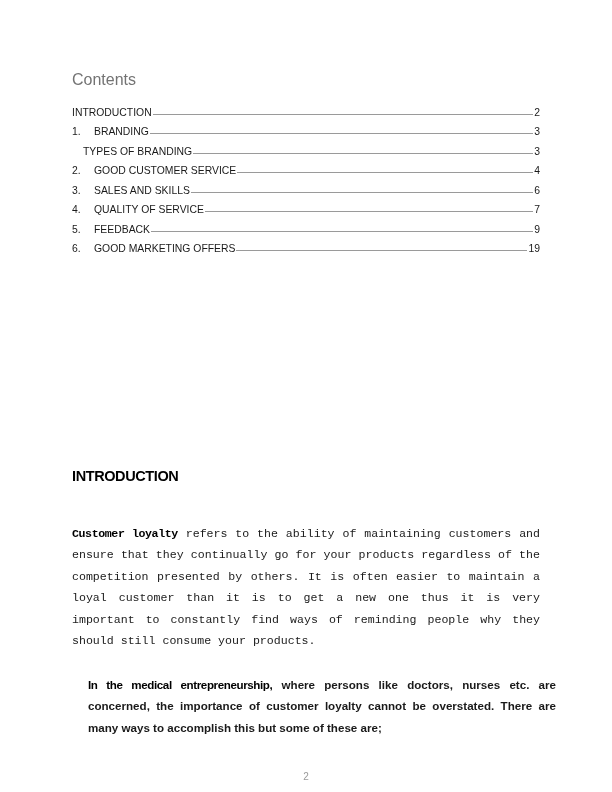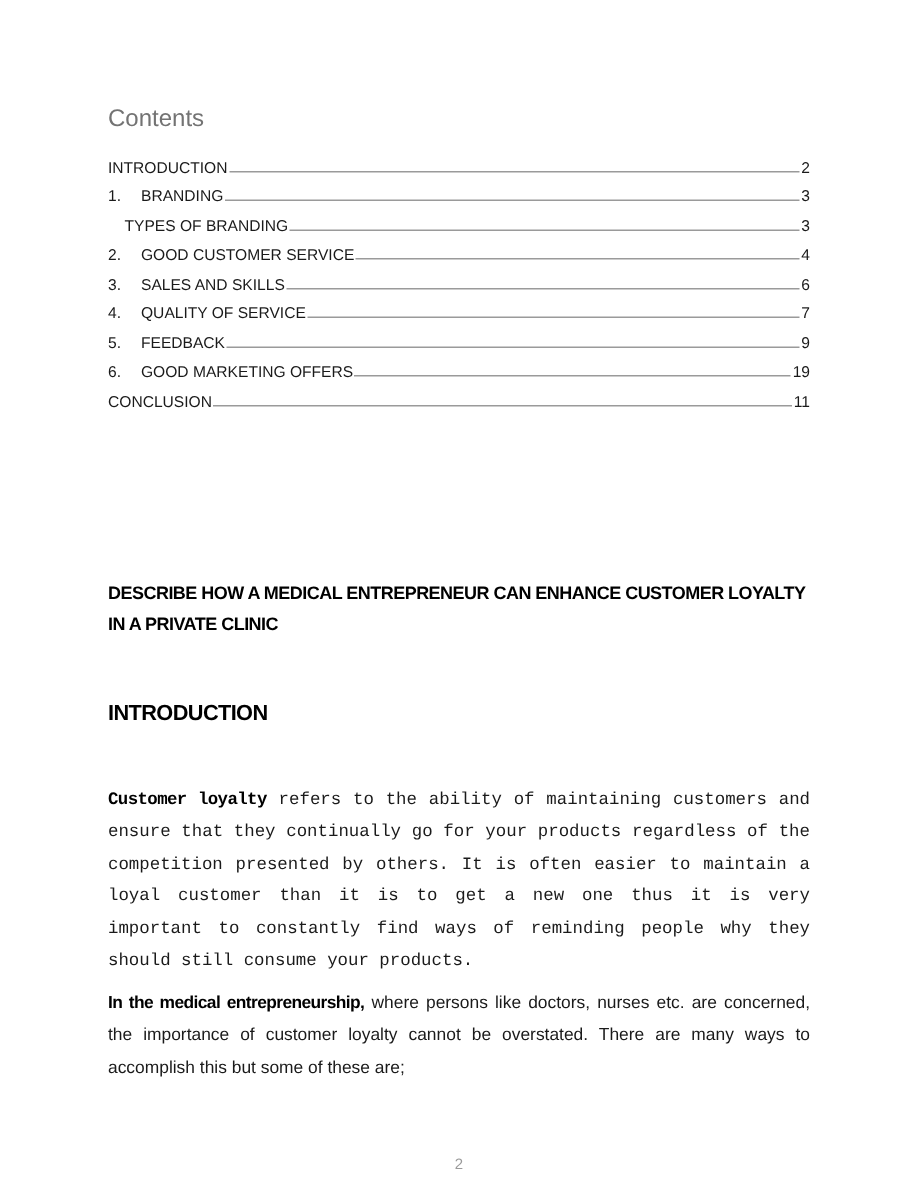--- a/index.html
+++ b/index.html
@@ -71,29 +71,23 @@
       <span class="label">FEEDBACK</span>
       <span class="leader"></span>
       <span class="pg">9</span>
     </div>
     <div class="toc-row">
       <span class="num">6.</span>
       <span class="label">GOOD MARKETING OFFERS</span>
       <span class="leader"></span>
       <span class="pg">19</span>
     </div>
-    <div class="toc-row">
-      <span class="label">CONCLUSION</span>
-      <span class="leader"></span>
-      <span class="pg">11</span>
-    </div>
   </div>
 
-  <div class="doc-title">DESCRIBE HOW A MEDICAL ENTREPRENEUR CAN ENHANCE CUSTOMER LOYALTY IN A PRIVATE CLINIC</div>
 
   <div class="h1">INTRODUCTION</div>
 
   <p class="para p1" style="margin:0;"><b>Customer loyalty</b><span> refers to the ability of maintaining customers and ensure that they continually go for your products regardless of the competition presented by others. It is often easier to maintain a loyal customer than it is to get a new one thus it is very important to constantly find ways of reminding people why they should still consume your products.</span></p>
 
-  <p class="para p2" style="margin:0;"><b>In the medical entrepreneurship,</b><span> where persons like doctors, nurses etc. are concerned, the importance of customer loyalty cannot be overstated. There are many ways to accomplish this but some of these are;</span></p>
+  <p class="para p2" style="margin:16px;font-weight:bold;"><b>In the medical entrepreneurship,</b><span> where persons like doctors, nurses etc. are concerned, the importance of customer loyalty cannot be overstated. There are many ways to accomplish this but some of these are;</span></p>
 
   <div class="page-num">2</div>
 </div>
 
 </body></html>

